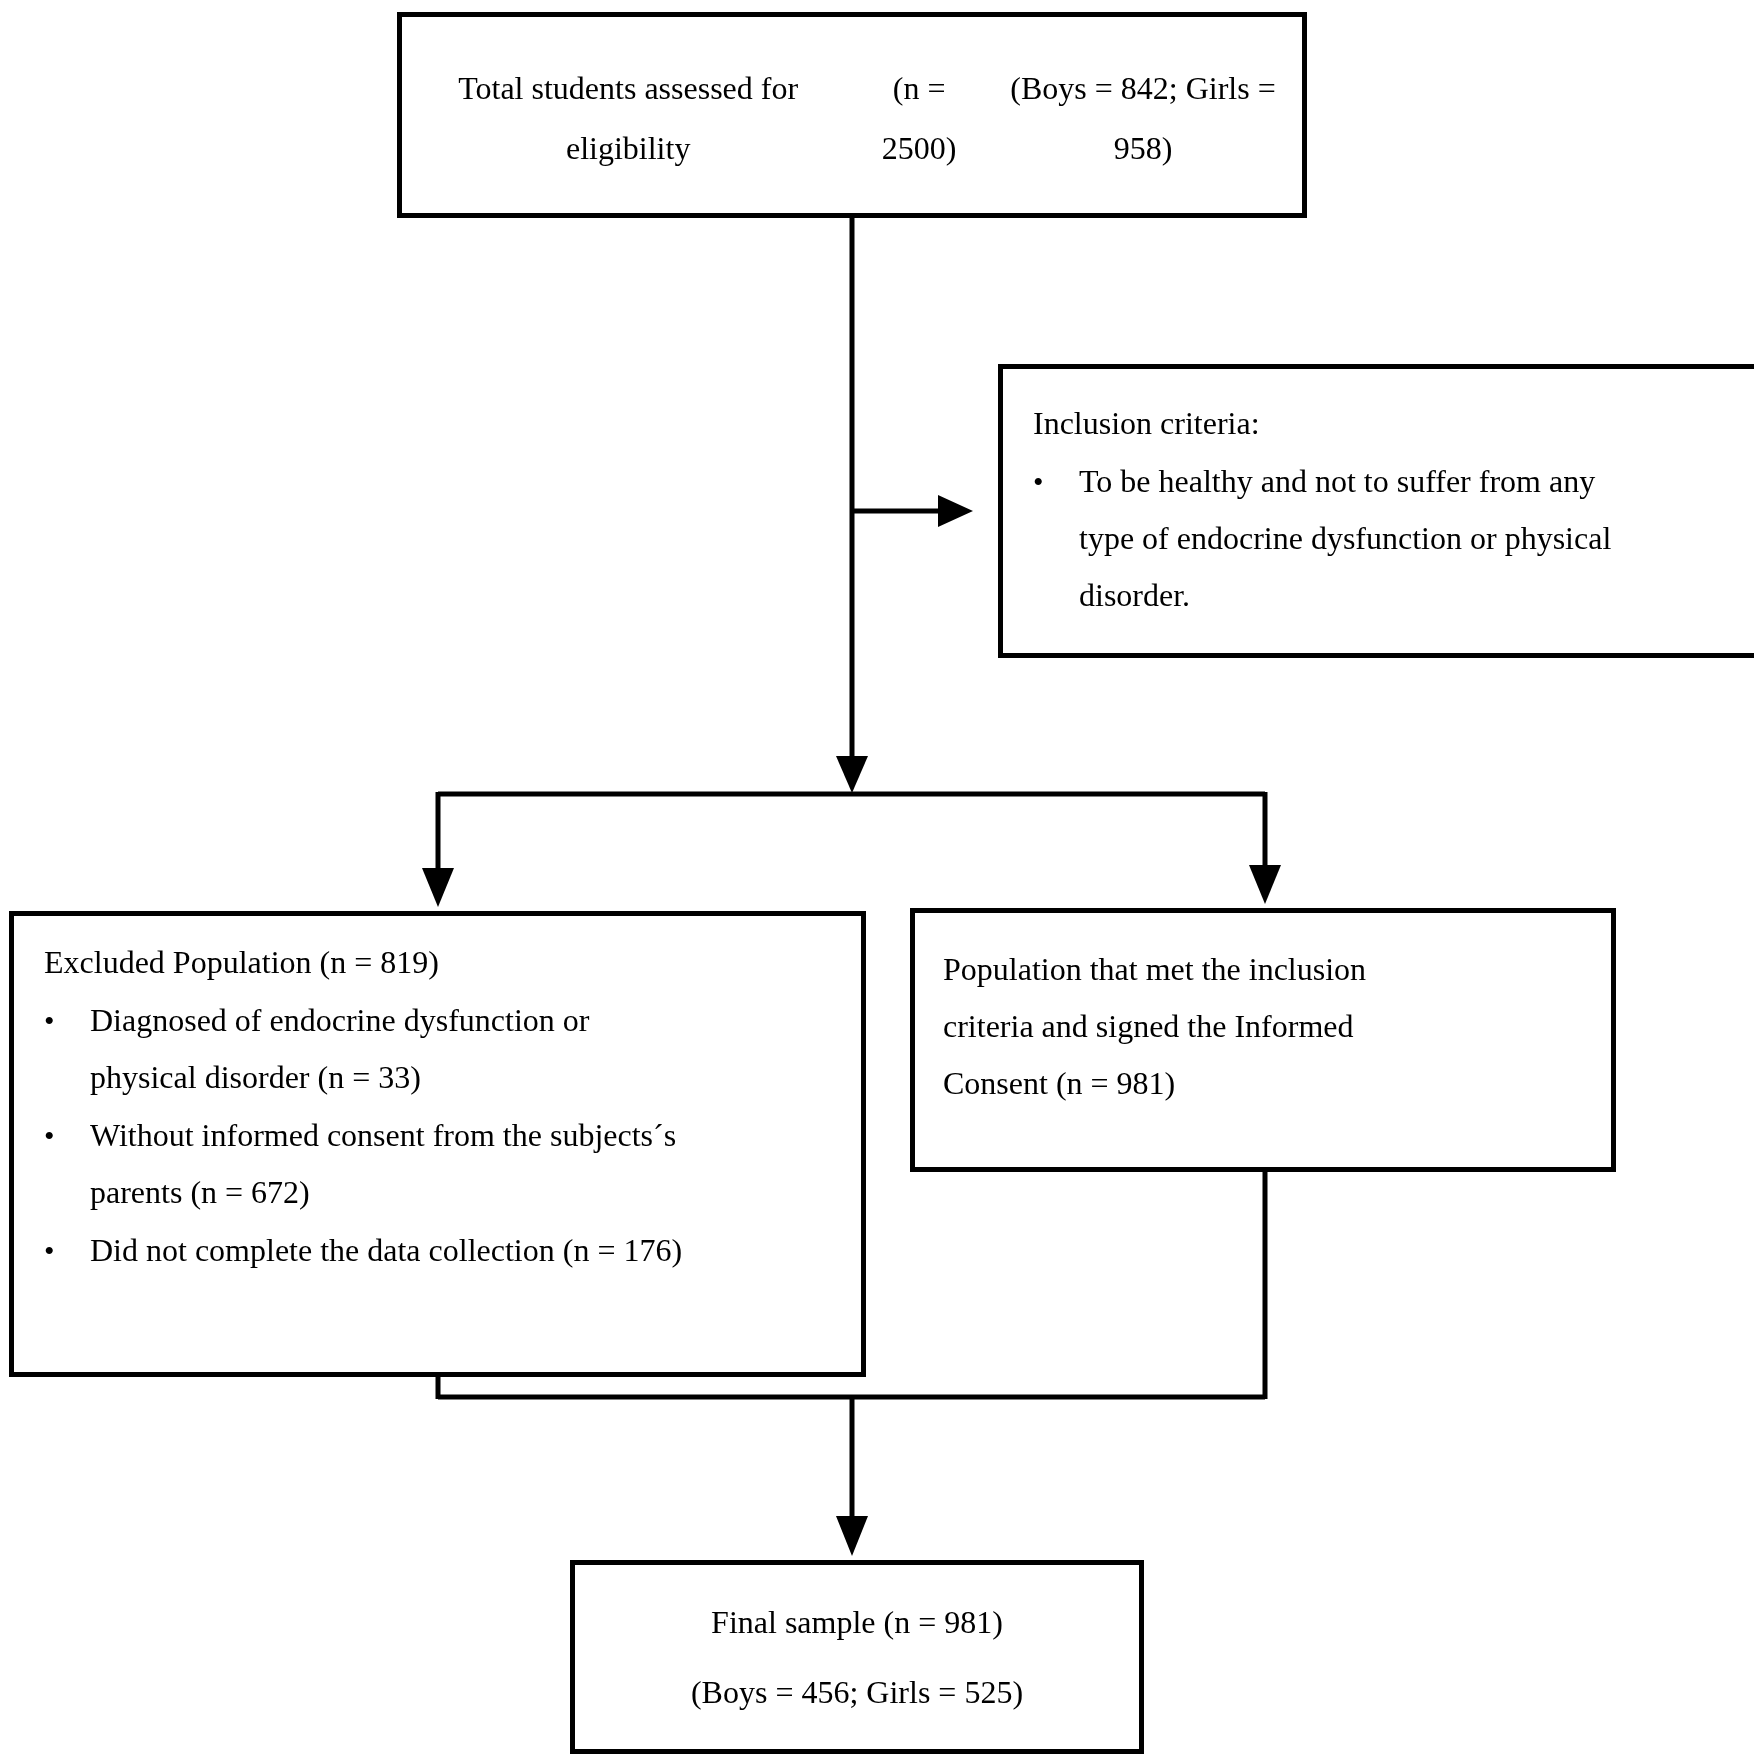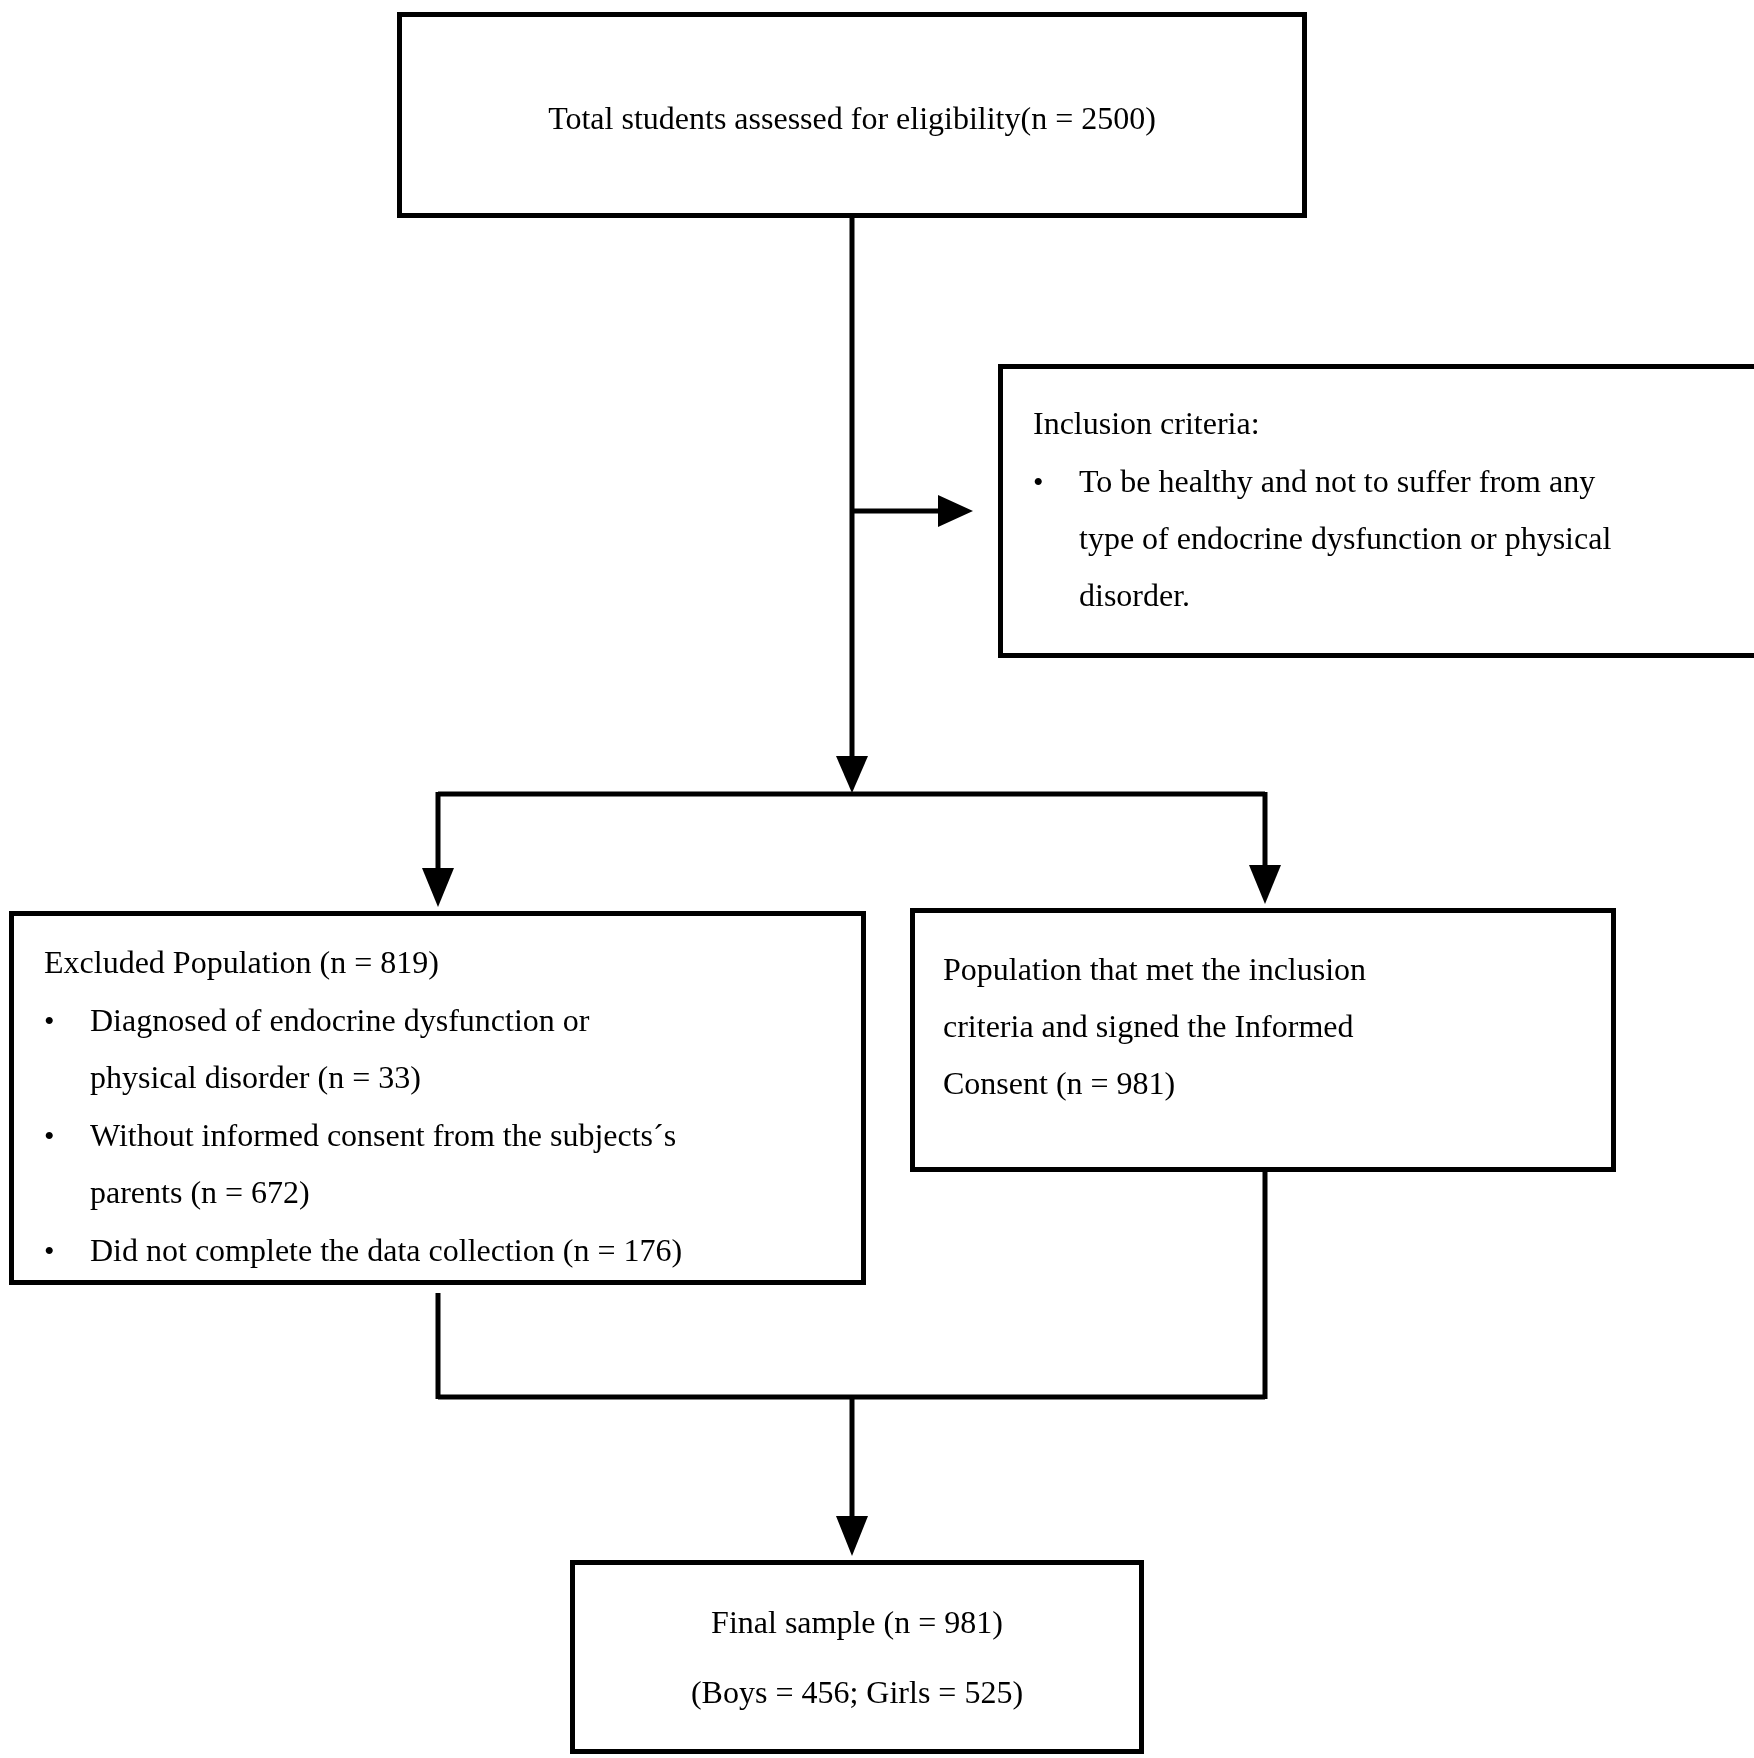--- a/index.html
+++ b/index.html
@@ -34,21 +34,21 @@
     display: flex; justify-content: center;
     align-items: center; text-align: center;
     line-height: 60px; padding-top: 6px;
   }
   .box-inclusion {
     left: 975px; top: 364px; width: 772px; height: 294px;
     padding: 26px 38px 10px 30px;
     margin-left: 23px;
   }
   .box-excluded {
-    left: 9px; top: 911px; width: 857px; height: 374px;
+    left: 9px; top: 911px; width: 857px; height: 466px;
     padding: 18px 20px 10px 30px;
   }
   .box-included {
     left: 910px; top: 908px; width: 706px; height: 264px;
     padding: 28px 24px 10px 28px;
   }
   .box-final {
     left: 570px; top: 1560px; width: 574px; height: 194px;
     display: flex; flex-direction: column; justify-content: center;
     align-items: center; text-align: center; gap: 32px;
@@ -104,20 +104,21 @@
 
     <g>
       <line x1="852" y1="1397" x2="852" y2="1520"></line>
       <polygon points="836,1516 868,1516 852,1556"></polygon>
     </g>
   </svg>
 
   <div class="box box-total">
     <div>Total students assessed for eligibility</div>
     <div>(n = 2500)</div>
+    <div>(Boys = 842; Girls = 958)</div>
   </div>
 
   <div class="box box-inclusion">
     <div>Inclusion criteria:</div>
     <div class="bullet-row">
       <span class="bullet-glyph">•</span>
       <span class="bullet-text multiline">To be healthy and not to suffer from any
 type of endocrine dysfunction or physical
 disorder.</span>
     </div>

